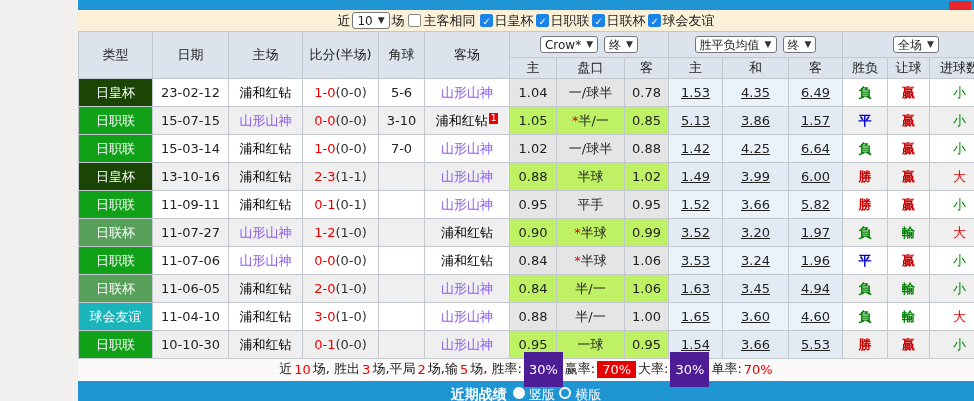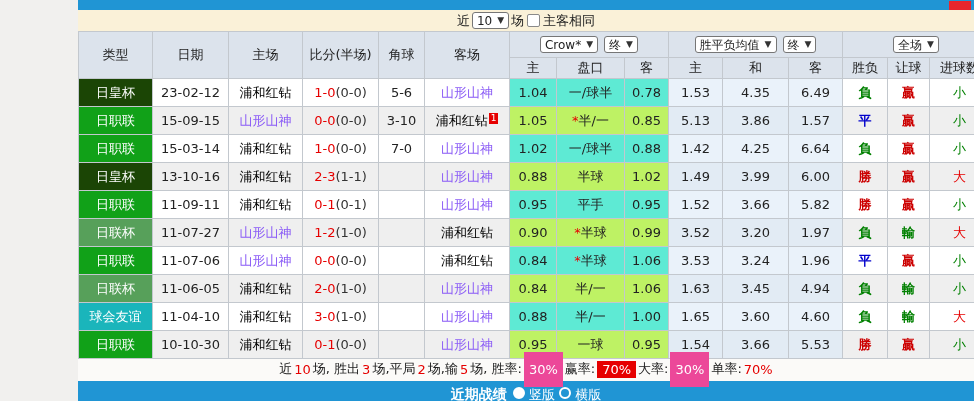--- a/index.html
+++ b/index.html
@@ -45,23 +45,23 @@
   table { border-collapse: collapse; table-layout: fixed; width: 911px; }
   th, td {
     border: 1px solid #c3c8ce; text-align: center; overflow: hidden;
     white-space: nowrap; font-weight: normal; padding: 0 1px;
   }
   thead th { background: #dce3ec; }
   .hrow-main th { height: 26px; }
   .hrow-sub th { height: 21px; }
   tbody td { height: 28px; background: #ffffff; }
   tr.alt td { background: #efefef; }
-  td.col-crow { background: #5eead4; }
+  td.col-crow { background: #e5e5e5; }
   tr.alt td.col-crow { background: #bef264; }
-  td.col-avg { background: #eaf2fa; }
+  td.col-avg { background: #eaf2fa; text-decoration: underline; }
   tr.alt td.col-avg { background: #e2ebf4; }
 
   td.type-cell { color: #fff; }
   td.type-cell.emperor { background: #1b4505 !important; }
   td.type-cell.jleague { background: #11a118 !important; }
   td.type-cell.lcup    { background: #57a05a !important; }
   td.type-cell.friendly{ background: #1ab5bb !important; }
 
   .team-green { color: #8b5cf6; }
   .team-black { color: #000; }
@@ -79,21 +79,21 @@
   .goal-green { color: #008000; }
   .hsel { margin: 0 3px; }
 
   
   .summary {
     height: 20px; display: flex; align-items: center; justify-content: center;
     background: #fbfaf8; font-size: 13px; white-space: nowrap;
   }
   .summary span { margin: 0 1px; }
   .sum-red { color: #e60000; }
-  .sum-green-badge { background: #ec4899; color: #fff; padding: 10px 5px; }
+  .sum-green-badge { background: #4c1d95; color: #fff; padding: 10px 5px; }
   .sum-red-badge { background: #e60000; color: #fff; padding: 1px 5px; }
 
   
   .bottombar {
     margin-top: 2px; height: 28px; background: #2095d4;
     display: flex; align-items: center; justify-content: center;
     color: #fff; gap: 6px;
   }
   .ft-title { font-weight: bold; font-size: 14px; }
   .radio { display: inline-block; width: 12px; height: 12px; border-radius: 50%; border: 2px solid #fff; }
@@ -110,20 +110,21 @@
 
   <div class="filterbar">
     <span>近</span>
     <span class="select-box">
         <span>10</span>
         <span class="chev">▼</span>
       </span>
     <span>场</span>
     <span class="cb"></span>
     <span>主客相同</span>
+    <span id="league-filters"><span class="cb checked"></span><span>日皇杯</span><span class="cb checked"></span><span>日职联</span><span class="cb checked"></span><span>日联杯</span><span class="cb checked"></span><span>球会友谊</span></span>
   </div>
 
   <table>
     <colgroup>
       <col style="width:74px">
         <col style="width:76px">
         <col style="width:74px">
       <col style="width:76px">
         <col style="width:46px">
         <col style="width:85px">
@@ -189,21 +190,21 @@
           <td class="col-crow">0.78</td>
           <td class="col-avg">1.53</td>
           <td class="col-avg">4.35</td>
           <td class="col-avg">6.49</td>
           <td><span class="res-green">負</span></td>
           <td><span class="res-red">贏</span></td>
           <td><span class="goal-green">小</span></td>
         </tr>
         <tr class="alt">
           <td class="type-cell jleague">日职联</td>
-          <td>15-09-15</td>
+          <td>15-07-15</td>
           <td><span class="team-green">山形山神</span></td>
           <td><span class="score-main">0-0</span><span class="score-half">(0-0)</span></td>
           <td>3-10</td>
           <td><span class="team-black">浦和红钻</span><span class="red-badge-sup">1</span></td>
           <td class="col-crow">1.05</td>
           <td class="col-crow"><span class="star">*</span><span>半/一</span></td>
           <td class="col-crow">0.85</td>
           <td class="col-avg">5.13</td>
           <td class="col-avg">3.86</td>
           <td class="col-avg">1.57</td>

